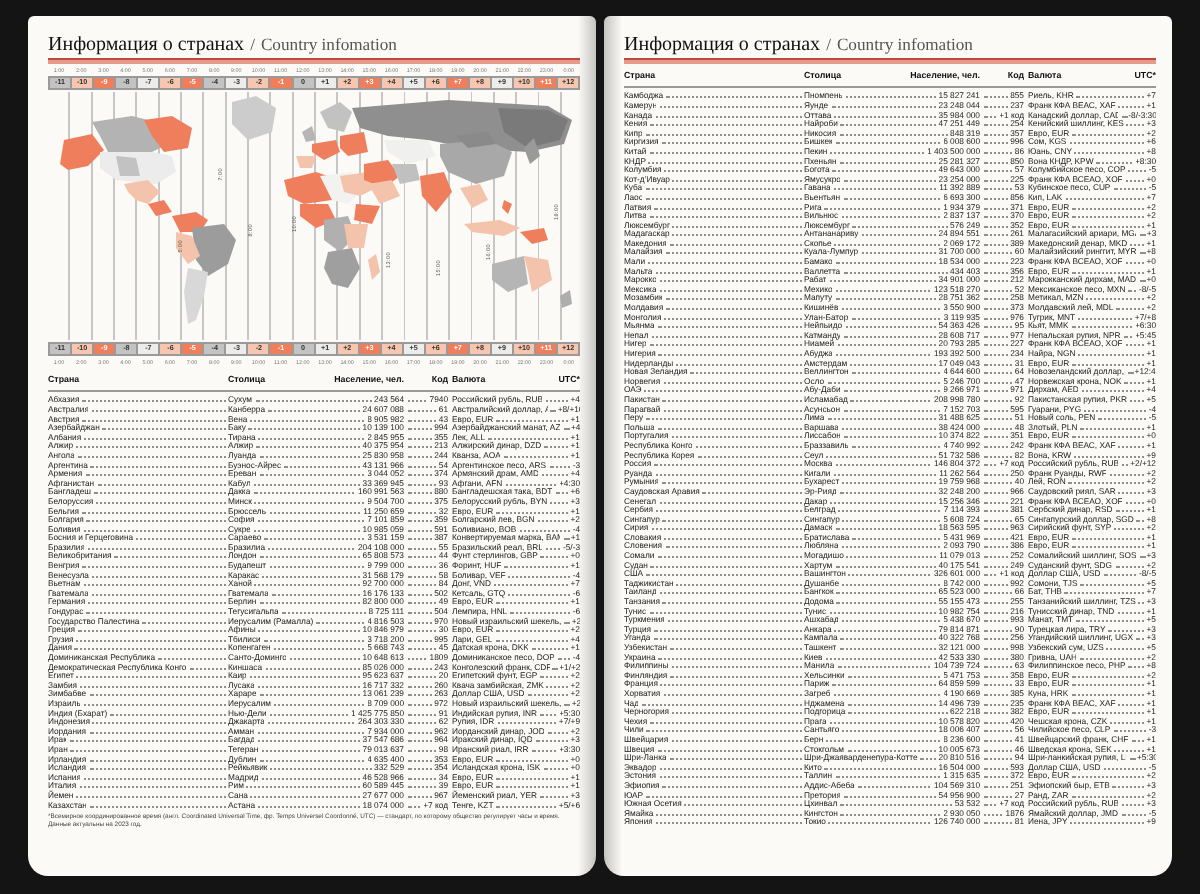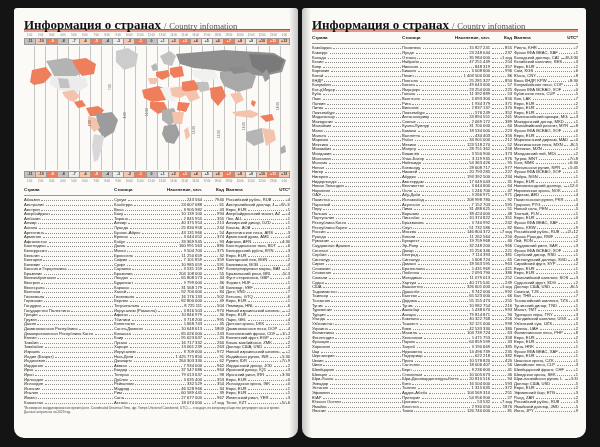--- a/index.html
+++ b/index.html
@@ -6,21 +6,21 @@
   body{background:#141414;font-family:"Liberation Sans",sans-serif;position:relative;}
   .page{position:absolute;top:8px;width:284px;height:430px;background:#fbfaf7;border-radius:3px 3px 10px 10px;}
   .page.left{left:14px;}
   .page.right{left:302px;}
   .page.left::after{content:'';position:absolute;right:0;top:0;bottom:0;width:9px;
     background:linear-gradient(90deg,rgba(0,0,0,0),rgba(0,0,0,.22));border-radius:0 0 10px 0;}
   .page.right::after{content:'';position:absolute;left:0;top:0;bottom:0;width:9px;
     background:linear-gradient(270deg,rgba(0,0,0,0),rgba(0,0,0,.22));border-radius:0 0 0 10px;}
   .inner{padding:9px 8px 0 10px;position:relative;}
   .title-row{display:flex;align-items:baseline;gap:3px;font-family:"Liberation Serif",serif;height:11px;}
-  .title-ru{font-size:13px;font-weight:700;color:#111;white-space:nowrap;}
+  .title-ru{font-size:10px;font-weight:400;color:#111;white-space:nowrap;}
   .title-en{font-size:8.6px;color:#555;white-space:nowrap;}
   .title-rule{height:2.2px;background:#e59a8b;border-top:1px solid #bf4a3e;margin-top:1px;}
   
   .time-row{display:flex;height:5px;margin-top:1px;}
   .time-row .tmc{flex:1;font-size:2.7px;line-height:5px;text-align:center;color:#777;overflow:hidden;white-space:nowrap;}
   .tz-row{display:flex;height:7px;border:1px solid #9a9a9a;box-sizing:border-box;}
   .tz-row .tzc{flex:1;font-size:3.6px;line-height:5px;text-align:center;font-weight:700;color:#333;
     border-left:1px solid #9a9a9a;overflow:hidden;white-space:nowrap;}
   .tz-row .tzc:first-child{border-left:none;}
   .tz-gray{background:#c3c3c3;}

